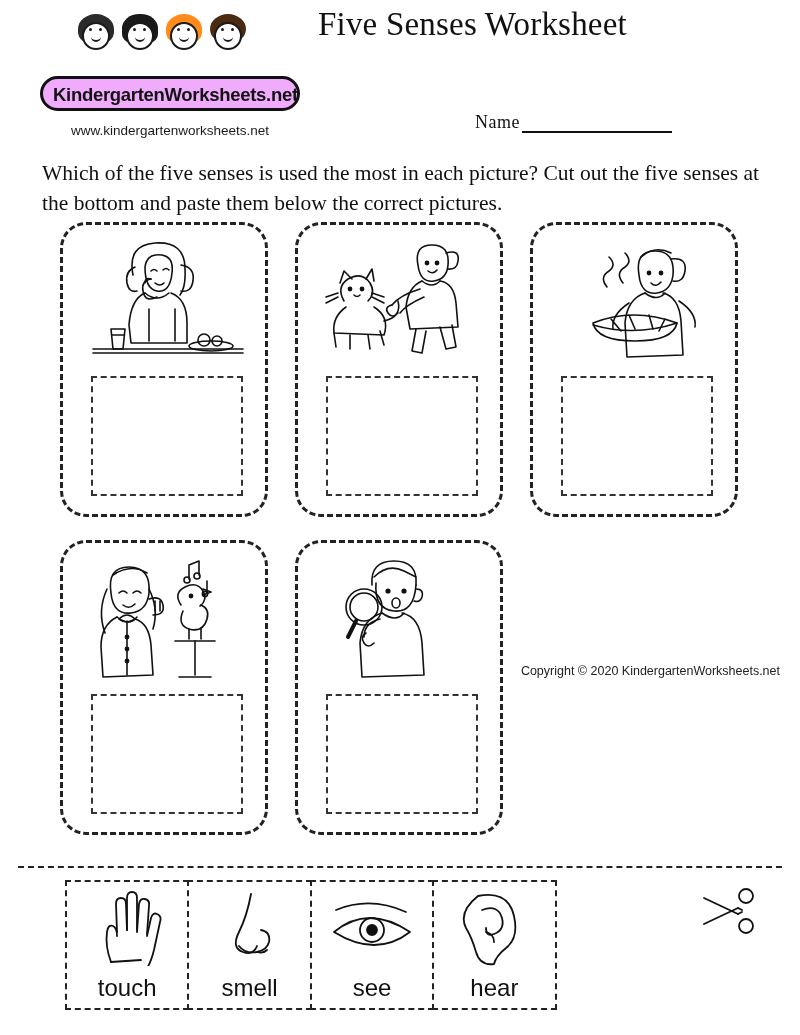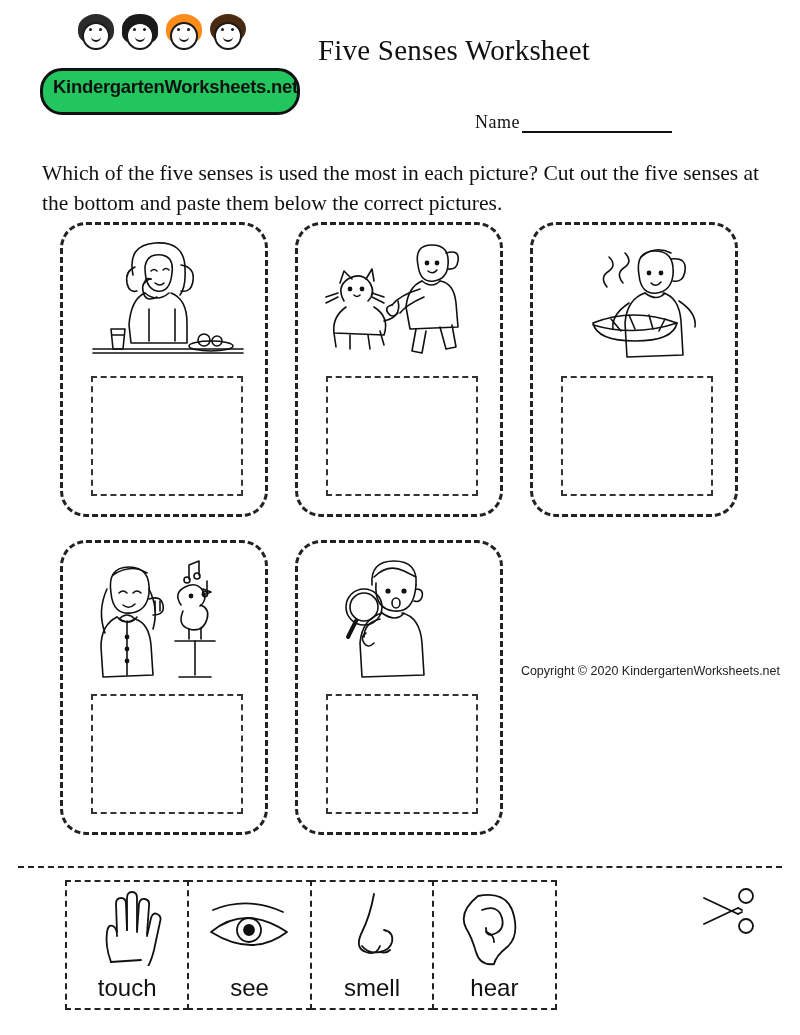--- a/index.html
+++ b/index.html
@@ -77,43 +77,43 @@
   .kid.k1 { left: 4px; }
   .kid.k2 { left: 48px; }
   .kid.k3 { left: 92px; }
   .kid.k4 { left: 136px; }
   .kid.k1 .hair { background:#2b2b2b; }
   .kid.k2 .hair { background:#1a1a1a; border-radius: 48% 48% 35% 35%; }
   .kid.k3 .hair { background:#ff8c1a; }
   .kid.k4 .hair { background:#4a2a10; border-radius: 50%; }
 
   .logo-banner {
-    margin-top: 10px;
-    background: #22c55e;
+    margin-top: 18px;
+    background: #f0abfc;
     border: 3px solid #111;
     border-radius: 22px;
-    padding: 5px 10px 14px;
+    padding: 5px 10px 2px;
     font-family: "Liberation Sans", sans-serif;
     font-weight: bold;
     font-size: 18.5px;
     letter-spacing: -0.3px;
     white-space: nowrap;
   }
   .logo-url {
     margin-top: 12px;
     font-family: "Liberation Sans", sans-serif;
     font-size: 13.5px;
     color: #1a1a1a;
   }
 
   .worksheet-title {
     position: absolute;
     left: 318px;
-    top: 34px;
-    font-size: 29px;
+    top: 6px;
+    font-size: 33px;
     letter-spacing: 0.2px;
   }
   .name-line {
     position: absolute;
     left: 475px;
     top: 112px;
     font-size: 18px;
     letter-spacing: 0.5px;
   }
   .name-line .rule {
@@ -264,20 +264,21 @@
       </div>
       <div class="kid k4">
         <div class="hair"></div>
           <div class="face"></div>
         <div class="eye l"></div>
           <div class="eye r"></div>
           <div class="smile"></div>
       </div>
     </div>
     <div class="logo-banner">KindergartenWorksheets.net</div>
+    <div class="logo-url">www.kindergartenworksheets.net</div>
   </div>
 
   <div class="worksheet-title">Five Senses Worksheet</div>
 
   <div class="name-line">
     <span>Name</span><span class="rule"></span>
   </div>
 </div>
 
 <div class="instructions">Which of the five senses is used the most in each picture? Cut out the five senses at the bottom and paste them below the correct pictures.</div>
@@ -492,41 +493,41 @@
       </svg>
     </div>
     <div class="lbl">touch</div>
   </div>
 
 
   <div class="cut-card">
     <div class="art">
       <svg viewBox="0 0 124 78" width="124" height="78">
         <g fill="none" stroke="#111" stroke-width="1.8" stroke-linecap="round" stroke-linejoin="round">
+          <path d="M62 6 q-4 22 -12 38 q-8 16 4 20 q10 4 14 -6"></path>
+          <path d="M50 58 q6 8 18 6 q10 -2 12 -10 q2 -10 -8 -12"></path>
+          <path d="M68 64 q6 2 10 -2"></path>
+        </g>
+      </svg>
+    </div>
+    <div class="lbl">smell</div>
+  </div>
+
+  <div class="cut-card">
+    <div class="art">
+      <svg viewBox="0 0 124 78" width="124" height="78">
+        <g fill="none" stroke="#111" stroke-width="1.8" stroke-linecap="round" stroke-linejoin="round">
           <path d="M24 22 q34 -14 70 2"></path>
           <path d="M22 44 q34 -28 76 0 q-34 26 -76 0z"></path>
           <circle cx="60" cy="42" r="12"></circle>
           <circle cx="60" cy="42" r="5" fill="#111"></circle>
         </g>
       </svg>
     </div>
     <div class="lbl">see</div>
-  </div>
-
-  <div class="cut-card">
-    <div class="art">
-      <svg viewBox="0 0 124 78" width="124" height="78">
-        <g fill="none" stroke="#111" stroke-width="1.8" stroke-linecap="round" stroke-linejoin="round">
-          <path d="M62 6 q-4 22 -12 38 q-8 16 4 20 q10 4 14 -6"></path>
-          <path d="M50 58 q6 8 18 6 q10 -2 12 -10 q2 -10 -8 -12"></path>
-          <path d="M68 64 q6 2 10 -2"></path>
-        </g>
-      </svg>
-    </div>
-    <div class="lbl">smell</div>
   </div>
 
   <div class="cut-card">
     <div class="art">
       <svg viewBox="0 0 124 78" width="124" height="78">
         <g fill="none" stroke="#111" stroke-width="1.8" stroke-linecap="round" stroke-linejoin="round">
           <path d="M44 8 q30 -6 36 20 q5 22 -8 32 q-10 8 -12 16 q-14 2 -18 -12 q-4 -14 -10 -24 q-8 -16 12 -32z"></path>
           <path d="M48 22 q16 -6 20 8 q3 12 -8 16 q-8 3 -8 -6"></path>
           <path d="M52 44 q8 2 8 10"></path>
         </g>

